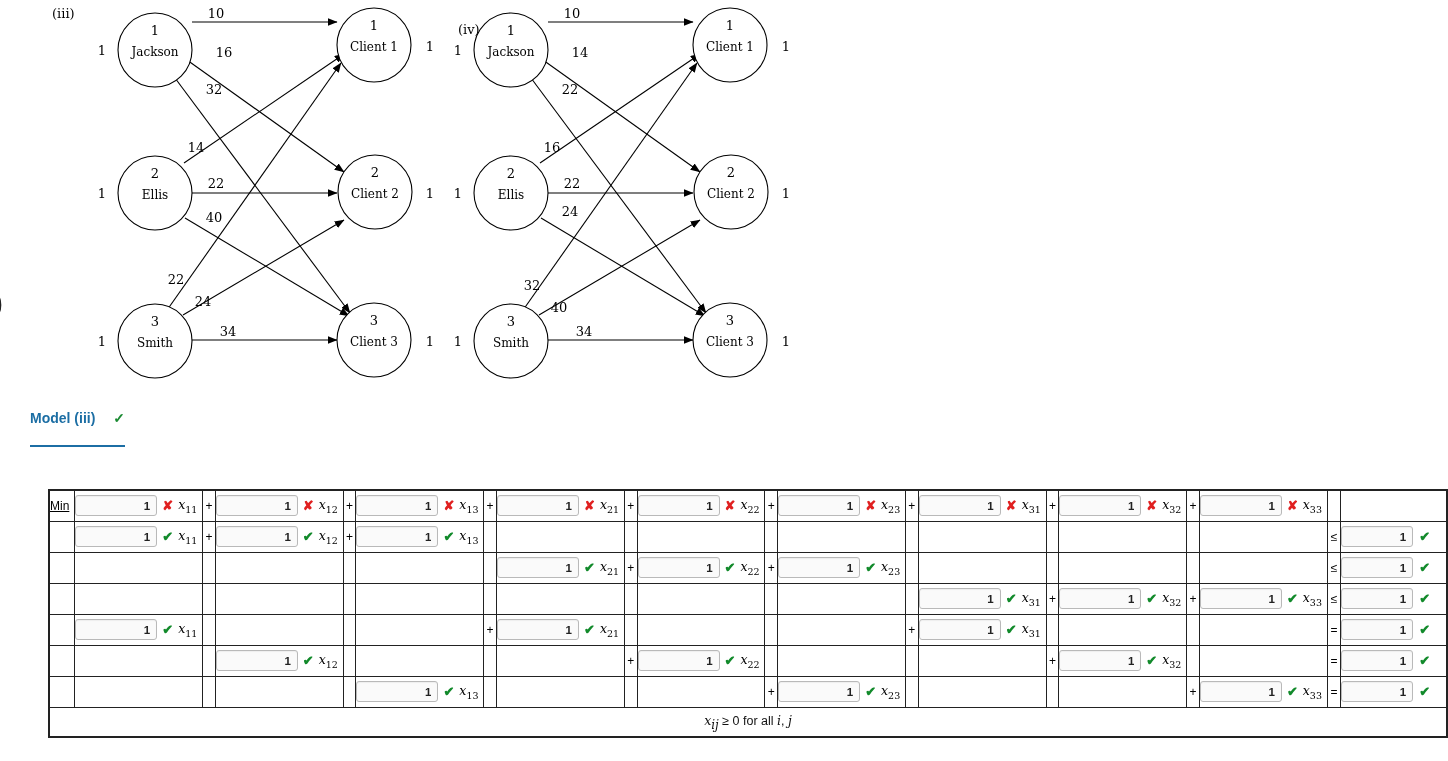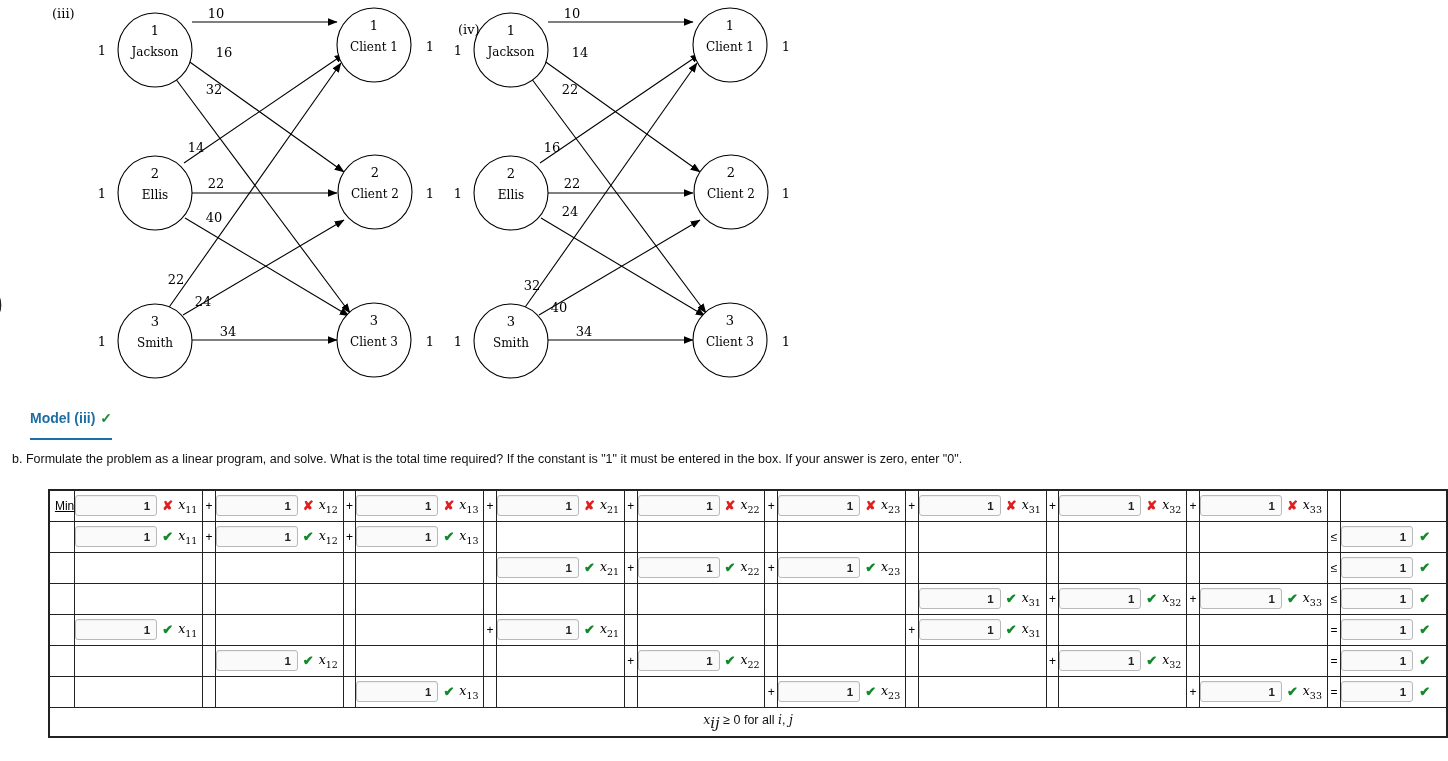--- a/index.html
+++ b/index.html
@@ -46,22 +46,22 @@
   .edge-artifact {
     position:absolute; left:-8px; top:286px;
     font-family:"DejaVu Serif", serif; font-size:30px; color:#222;
   }
 
   
   .model-head {
     position: absolute; left: 30px; top: 410px;
     font-size: 14px; font-weight: bold; color: #1c6ea4;
     border-bottom: 2px solid #1c6ea4;
-    padding-bottom: 12px;
-    display: inline-flex; align-items: flex-start; gap: 5px;
+    padding-bottom: 19px;
+    display: inline-flex; align-items: flex-start; gap: 18px;
   }
   .model-head .tick { color: #1a8a32; font-size: 14px; font-weight: bold; }
 
   
   .question {
     position: absolute; left: 12px; top: 452px;
     font-size: 12.5px; color: #111;
     white-space: nowrap;
   }
 
@@ -74,21 +74,21 @@
     table-layout: fixed;
   }
   table.lp td {
     border: 1px solid #222;
     padding: 0;
     height: 31px;
     vertical-align: middle;
     font-size: 12px;
   }
   td.lbl {
-    width: 27px; text-align: right; padding-left: 3px;
+    width: 27px; text-align: left; padding-left: 3px;
     font-size: 12px; color:#000;text-decoration:underline;
   }
   td.term { width: 129px; padding: 0 4px; }
   td.op   { width: 14px; text-align: center; font-size: 13px; color:#000; }
   td.rel  { width: 15px; text-align: center; font-size: 13px; color:#000; }
   td.rhs  { width: 110px; padding: 0 4px; }
 
   .cellflex { display:flex; align-items:center; justify-content:flex-start; gap:5px; }
   .cellflex.rhsflex { gap:6px; }
 
@@ -119,21 +119,21 @@
 
   tr.footrow td {
     text-align: center;
     height: 30px;
     font-family: "Liberation Sans", sans-serif;
     font-size: 12.5px;
     color: #111;
   }
   .nonneg { font-style: normal; }
   .nonneg i { font-family:"DejaVu Serif", serif; font-style: italic; }
-  .nonneg i sub { font-style: italic; font-size: 15px; }
+  .nonneg i sub { font-style: italic; font-size: 12px; }
 </style>
 </head>
 <body>
 
 <div id="root">
 
   <div class="edge-artifact">)</div>
 
   <div class="diagram diag-iii">
     <svg class="net" width="460" height="395" viewBox="0 0 460 395">
@@ -260,21 +260,20 @@
       <text class="edgelbl" x="134" y="336" text-anchor="middle">34</text>
     </svg>
     <div class="diag-label" style="left:8px; top:6px;margin-top:16px;">(iv)</div>
   </div>
 
   <div class="model-head">
     <span>Model (iii)</span>
     <span class="tick">✓</span>
   </div>
 
-  <div class="question">b. Formulate the problem as a linear program, and solve. What is the total time required? If the constant is "1" it must be entered in the box. If your answer is zero, enter "0".</div>
 
   <div class="lp-wrap">
     <table class="lp">
       <tbody id="lp-body">
           <tr>
             <td class="lbl">Min</td>
             <td class="term">
               <div class="cellflex">
                 <input class="num" type="text" value="1" style="">
                 <span class="mark wrong">✘</span>

